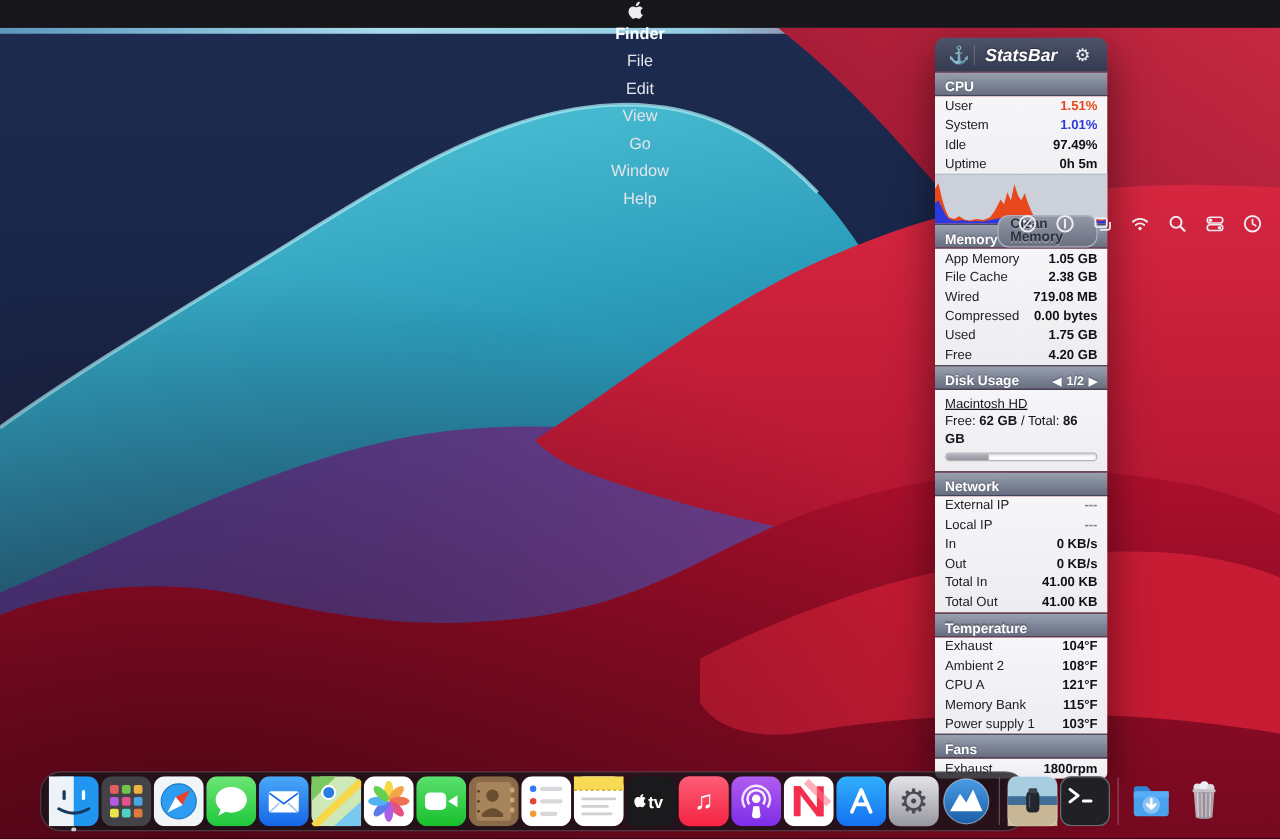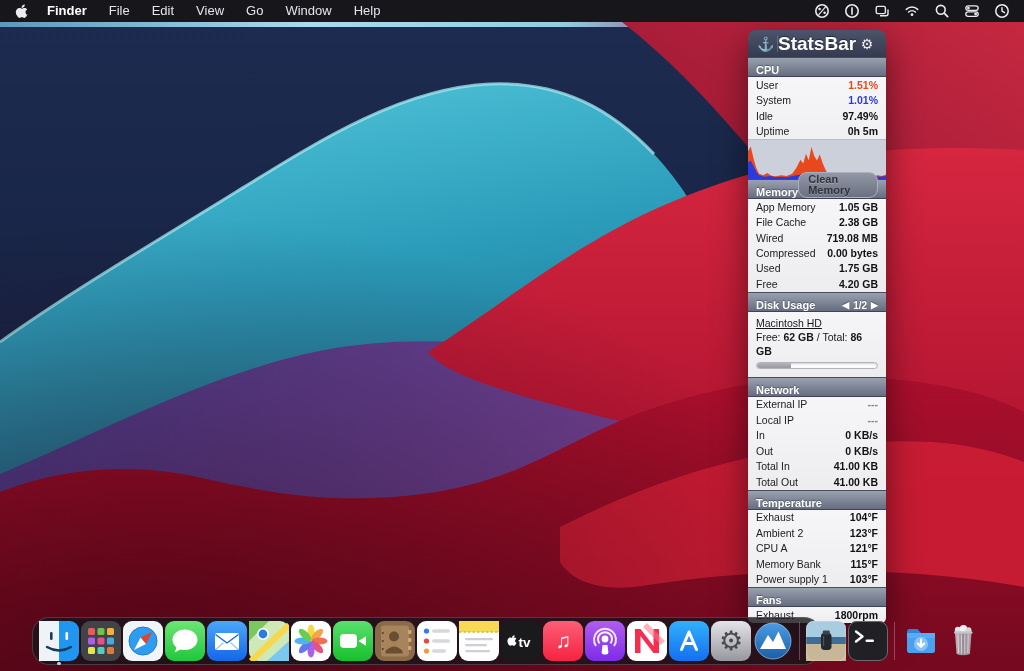--- a/index.html
+++ b/index.html
@@ -3,41 +3,41 @@
 <meta charset="utf-8">
 <style>
   * { margin:0; padding:0; box-sizing:border-box; }
   html,body { width:1024px; height:671px; overflow:hidden; background:#000;
               font-family:"Liberation Sans", sans-serif; }
   .screen { position:relative; width:1024px; height:671px; overflow:hidden; }
 
   
   .menubar { position:absolute; top:0; left:0; width:1024px; height:22px;
     background:#17161b; display:flex; align-items:center; padding:0 14px;
-    color:#e9e9ee; font-size:13px; z-index:40; }
+    color:#e9e9ee; font-size:13px; z-index:40;flex-direction:column; }
   .menubar .apple { width:16px; height:16px; margin-right:6px; display:flex; align-items:center; }
   .menu-item { padding:0 11px; line-height:22px; color:#e4e4ea; }
   .menu-item.bold { font-weight:bold; color:#fff; }
   .menubar-right { margin-left:auto; display:flex; align-items:center; gap:13px; }
   .mi { width:17px; height:17px; display:flex; align-items:center; justify-content:center; }
   .mi svg { width:16px; height:16px; }
 
   
   .wallpaper { position:absolute; top:22px; left:0; width:1024px; height:649px; z-index:0; }
 
   
   .panel { position:absolute; top:30px; left:748px; width:138px; z-index:20;
     border-radius:8px 8px 5px 5px; box-shadow:0 12px 34px rgba(0,0,0,.5);
     font-size:10.5px; color:#17171a; overflow:hidden; }
   .titlebar { height:27px; background:linear-gradient(#4d536a,#343a4f);
     display:flex; align-items:center; padding:0 8px; color:#fff; }
   .tb-icon { width:24px; text-align:center; font-size:14px; color:#f0f0f4; cursor:default; }
   .tb-anchor { border-right:1px solid rgba(255,255,255,.18); }
-  .tb-title { flex:1; text-align:center; font-size:19px; font-weight:bold;
-    text-shadow:0 -1px 1px rgba(0,0,0,.45); }
+  .tb-title { flex:1; text-align:center; font-size:14px; font-weight:bold;
+    text-shadow:0 -1px 1px rgba(0,0,0,.45);font-style:italic; }
   .sec { height:20px; display:flex; align-items:flex-end; padding:0 8px;
     background:linear-gradient(#99a0af,#666d80); border-top:1px solid #474d5c;
     border-bottom:1px solid #3e4455; color:#fff; font-weight:bold; font-size:11px;
     text-shadow:0 -1px 1px rgba(0,0,0,.35); }
   .body { background:linear-gradient(#f6f6f8,#ededf0); }
   .row { display:flex; justify-content:space-between; align-items:center;
     padding:1.6px 8px; line-height:12.3px; }
   .row .lab { color:#202024; }
   .row .val { font-weight:bold; color:#111114; }
   .val.orange { color:#e8481b; }
@@ -318,21 +318,21 @@
     <div class="sec">
       <span>Temperature</span>
     </div>
     <div class="body">
       <div class="row">
         <span class="lab">Exhaust</span>
         <span class="val">104°F</span>
       </div>
       <div class="row">
         <span class="lab">Ambient 2</span>
-        <span class="val">123°F</span>
+        <span class="val">108°F</span>
       </div>
       <div class="row">
         <span class="lab">CPU A</span>
         <span class="val">121°F</span>
       </div>
       <div class="row">
         <span class="lab">Memory Bank</span>
         <span class="val">115°F</span>
       </div>
       <div class="row">

